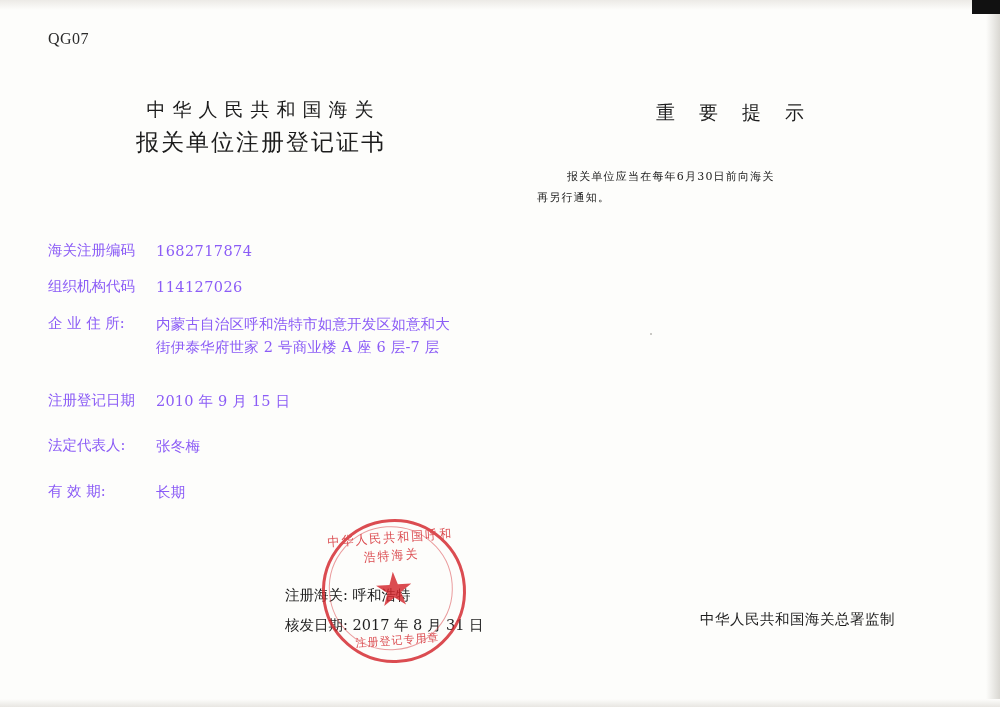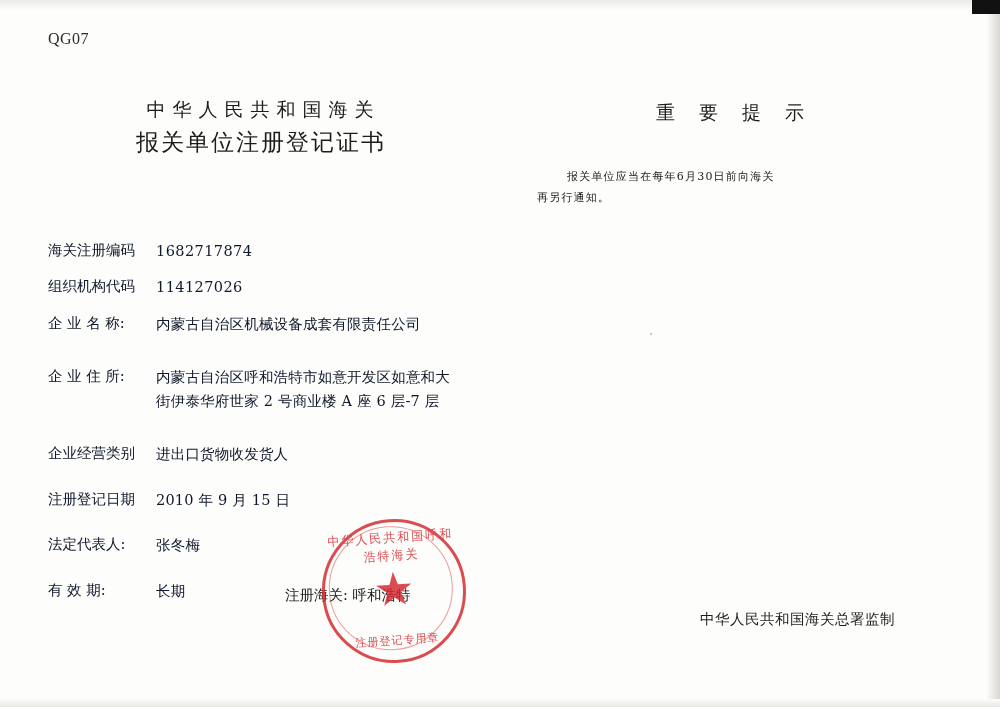--- a/index.html
+++ b/index.html
@@ -77,21 +77,21 @@
     margin-left: 2px;
     line-height: 1.6;
   }
 
   .fields {
     position: absolute;
     left: 48px;
     top: 145px;
     width: 470px;
     font-family: "DejaVu Serif", "Liberation Serif", serif;
-    color: #0f172a;
+    color: #8b5cf6;
   }
   .field-row {
     display: flex;
     align-items: flex-start;
     margin-bottom: 13px;
   }
   .field-row.gap-big { margin-bottom: 30px; }
   .field-row.gap-med { margin-bottom: 22px; }
   .field-label {
     width: 108px;
@@ -244,37 +244,29 @@
       <div class="field-row">
         <div class="field-label">海关注册编码</div>
         <div class="field-value mono-ish">1682717874</div>
       </div>
 
       <div class="field-row">
         <div class="field-label">组织机构代码</div>
         <div class="field-value mono-ish">114127026</div>
       </div>
 
-      <div class="field-row gap-big">
-        <div class="field-label">企 业 名 称:</div>
-        <div class="field-value">内蒙古自治区机械设备成套有限责任公司</div>
-      </div>
 
       <div class="field-row gap-big">
         <div class="field-label">企 业 住 所:</div>
         <div>
           <div class="field-value">内蒙古自治区呼和浩特市如意开发区如意和大</div>
           <div class="field-value">街伊泰华府世家 2 号商业楼 A 座 6 层-7 层</div>
         </div>
       </div>
 
-      <div class="field-row gap-med">
-        <div class="field-label">企业经营类别</div>
-        <div class="field-value">进出口货物收发货人</div>
-      </div>
 
       <div class="field-row gap-med">
         <div class="field-label">注册登记日期</div>
         <div class="field-value">2010 年 9 月 15 日</div>
       </div>
 
       <div class="field-row gap-med">
         <div class="field-label">法定代表人:</div>
         <div class="field-value">张冬梅</div>
       </div>
@@ -282,20 +274,21 @@
       <div class="field-row">
         <div class="field-label">有 效 期:</div>
         <div class="field-value">长期</div>
       </div>
 
     </div>
   </div>
 
   <div class="issuer">
     <div class="row">注册海关: 呼和浩特</div>
+    <div class="row">核发日期: 2017 年 8 月 31 日</div>
   </div>
 
   <div class="seal">
     <div class="inner-ring"></div>
     <div class="arc-top">中华人民共和国呼和浩特海关</div>
     <div class="star">★</div>
     <div class="arc-bottom">注册登记专用章</div>
   </div>
 
   <div class="right-col">

